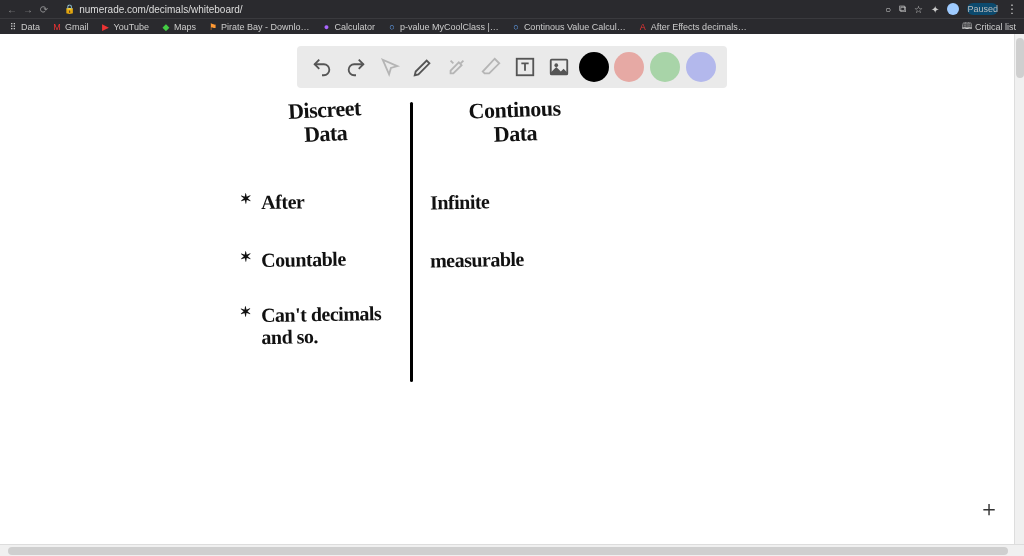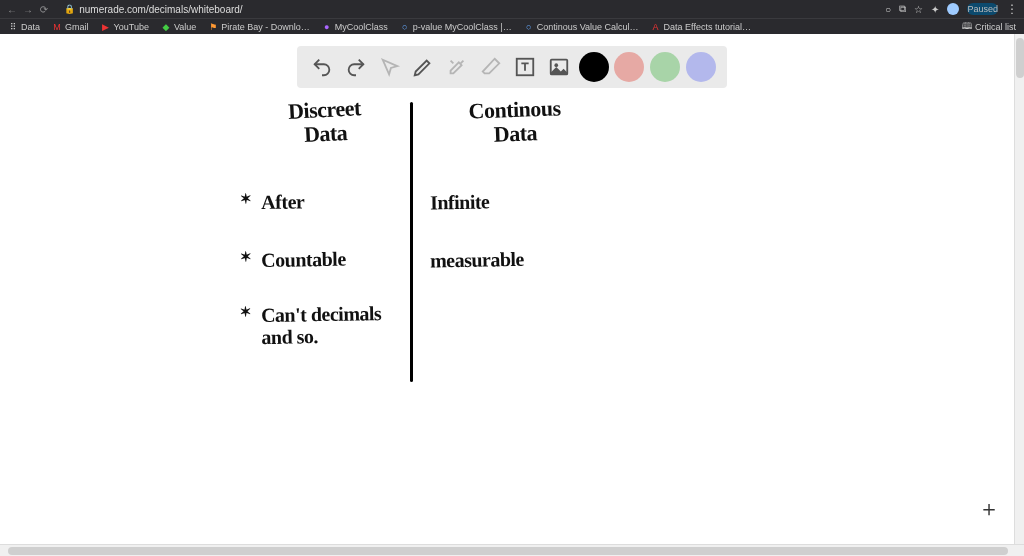--- a/index.html
+++ b/index.html
@@ -171,41 +171,41 @@
   <span class="bm">
       <span class="bm-icon bm-red">M</span>
       <span>Gmail</span>
     </span>
   <span class="bm">
       <span class="bm-icon bm-red">▶</span>
       <span>YouTube</span>
     </span>
   <span class="bm">
       <span class="bm-icon bm-green">◆</span>
-      <span>Value</span>
+      <span>Maps</span>
     </span>
   <span class="bm">
       <span class="bm-icon bm-orange">⚑</span>
       <span>Pirate Bay - Downlo…</span>
     </span>
   <span class="bm">
       <span class="bm-icon bm-purple">●</span>
-      <span>MyCoolClass</span>
+      <span>Calculator</span>
     </span>
   <span class="bm">
       <span class="bm-icon bm-blue">○</span>
       <span>p-value MyCoolClass |…</span>
     </span>
   <span class="bm">
       <span class="bm-icon bm-blue">○</span>
       <span>Continous Value Calcul…</span>
     </span>
   <span class="bm">
       <span class="bm-icon bm-red">A</span>
-      <span>Data Effects tutorial…</span>
+      <span>After Effects decimals…</span>
     </span>
   <div class="bookmark-spacer"></div>
   <span class="reading-list">
       <span class="bm-icon">🕮</span>
       <span>Critical list</span>
     </span>
 </div>
 
 <div class="canvas-area"></div>
 

